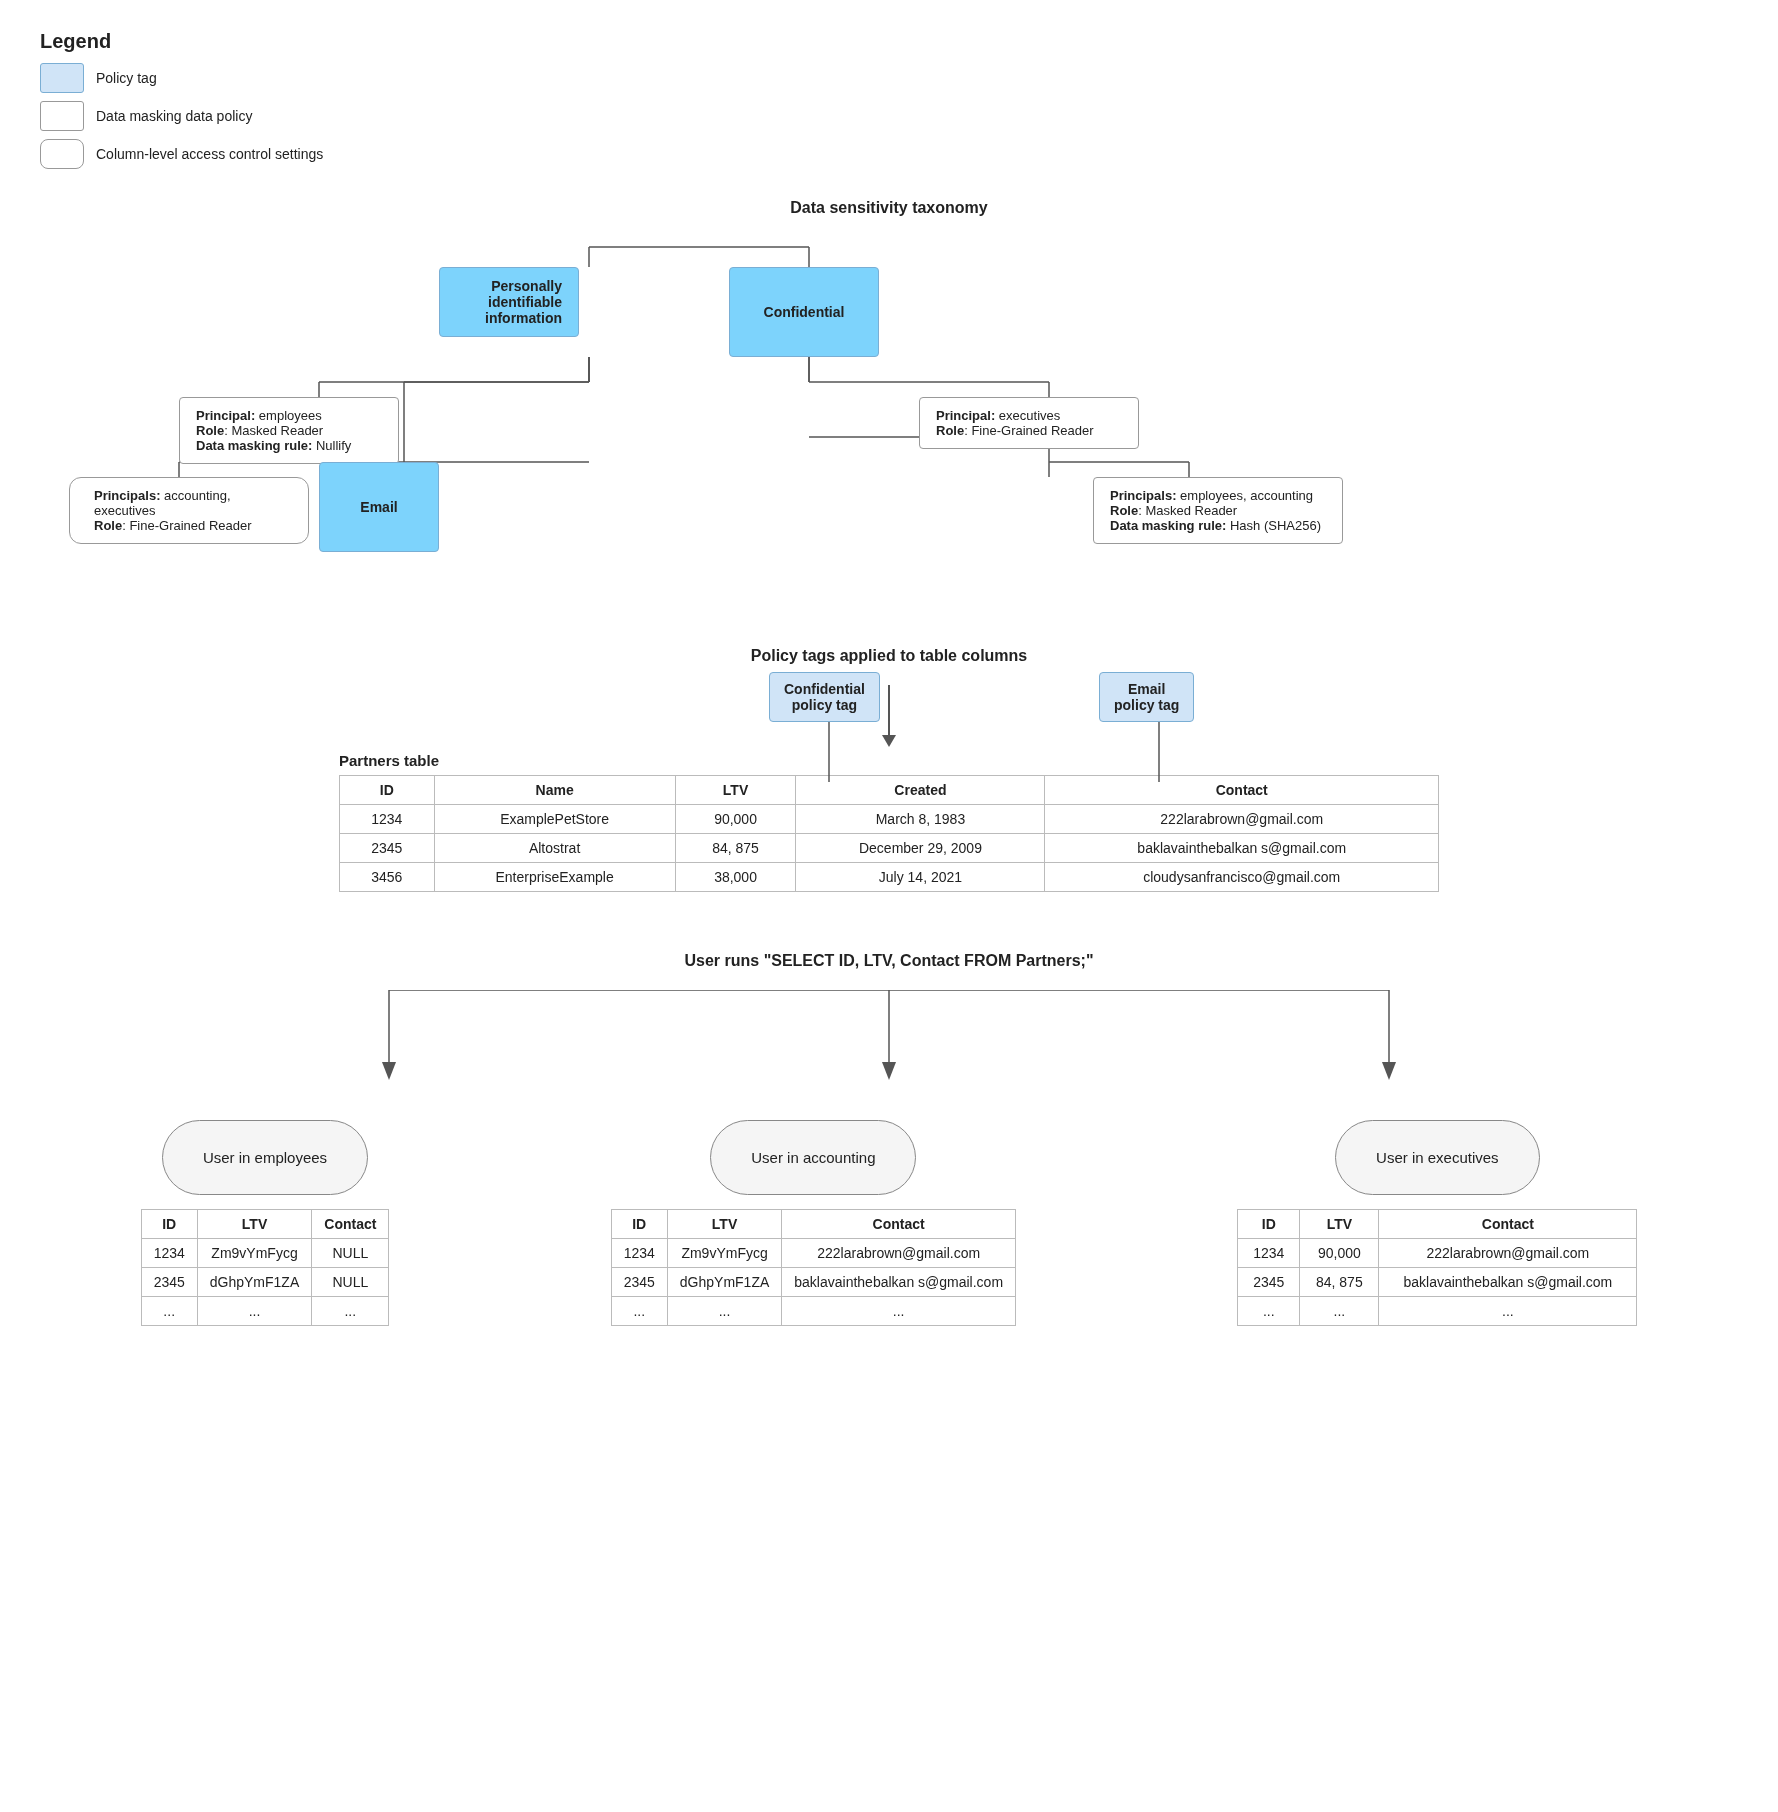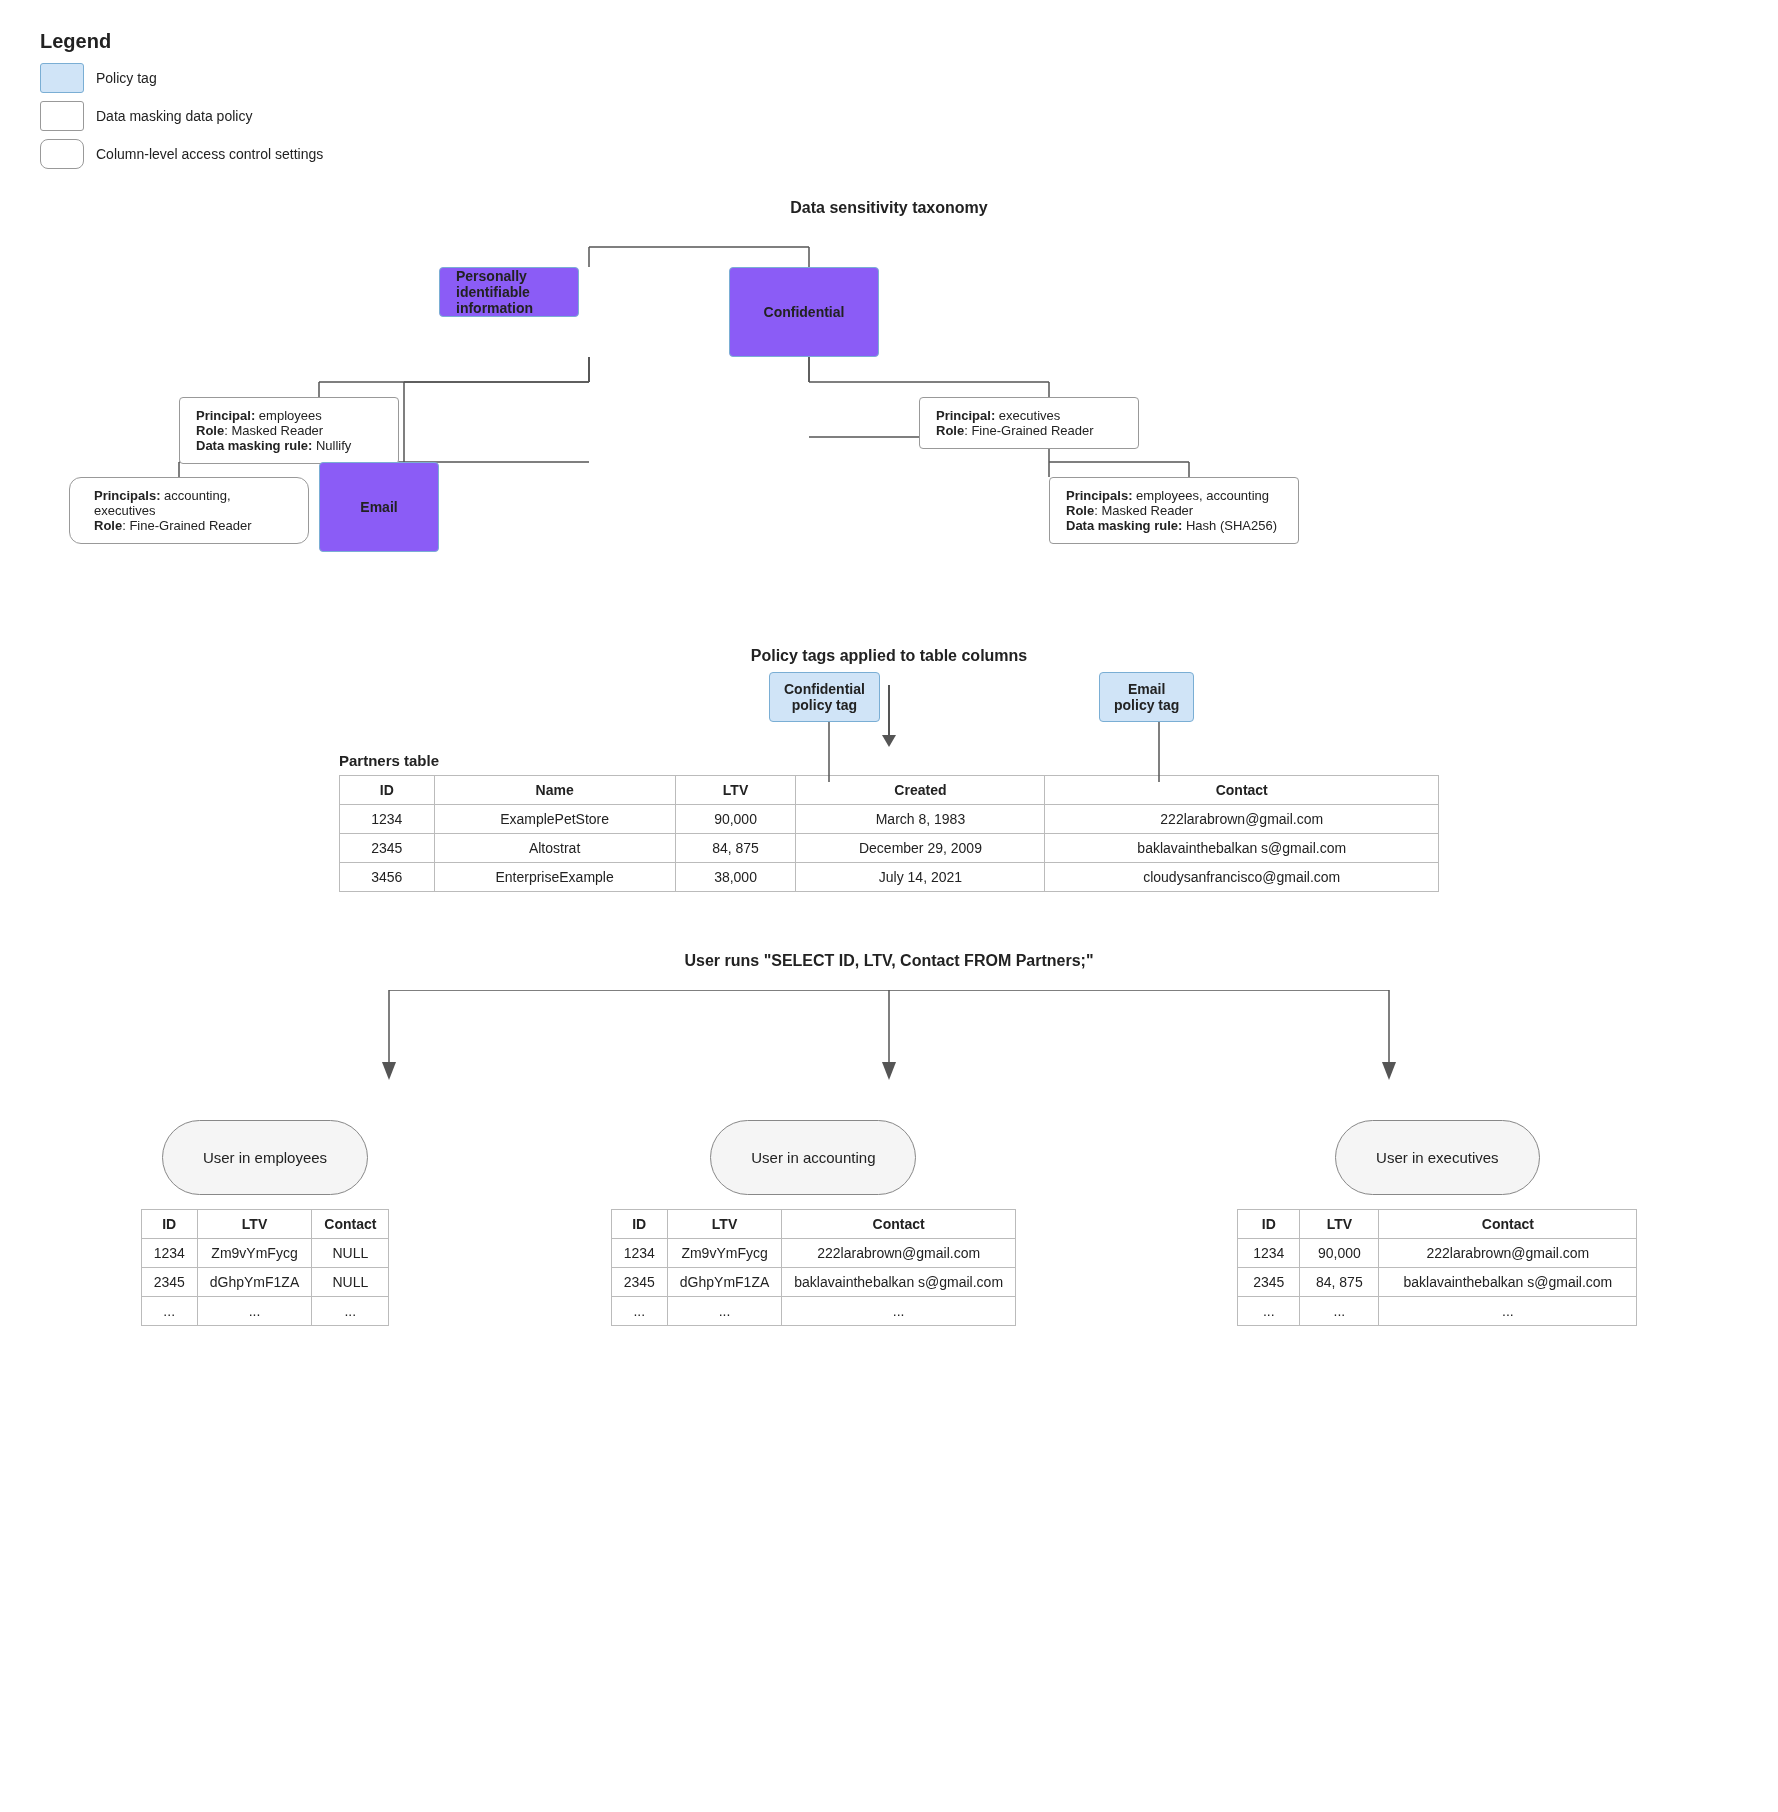--- a/index.html
+++ b/index.html
@@ -57,26 +57,26 @@
     }
     .arrow-head {
       width: 0; height: 0;
       border-left: 7px solid transparent;
       border-right: 7px solid transparent;
       border-top: 12px solid #555;
     }
 
     
     .box-policy-tag {
-      background: #8b5cf6;
+      background: #7dd3fc;
       border: 1.5px solid #7aaed4;
       border-radius: 4px;
-      padding: 0 16px;
+      padding: 10px 16px;
       font-weight: bold;
-      text-align: left;
+      text-align: right;
     }
     .box-data-masking {
       background: #fff;
       border: 1.5px solid #999;
       border-radius: 4px;
       padding: 10px 16px;
       font-size: 13px;
     }
     .box-col-access {
       background: #fff;
@@ -204,21 +204,21 @@
 
   <div style="position:absolute; left:680px; top:30px; width:150px; height:90px; display:flex; align-items:center; justify-content:center;" class="box-policy-tag">
     <span>Confidential</span>
   </div>
 
   <div style="position:absolute; left:870px; top:160px; width:220px;" class="box-data-masking">
     <span style="font-weight:bold;">Principal: </span><span>executives</span><br>
     <span style="font-weight:bold;">Role</span><span>: </span><span>Fine-Grained Reader</span>
   </div>
 
-  <div style="position:absolute; left:1000px; top:240px; width:250px;" class="box-data-masking">
+  <div style="position:absolute; left:1044px; top:240px; width:250px;" class="box-data-masking">
     <span style="font-weight:bold;">Principals: </span><span>employees, accounting</span><br>
     <span style="font-weight:bold;">Role</span><span>: </span><span>Masked Reader</span><br>
     <span style="font-weight:bold;">Data masking rule: </span><span>Hash (SHA256)</span>
   </div>
 </div>
 
 <div class="section-title">Policy tags applied to table columns</div>
 
 <div class="arrow-down">
   <div class="arrow-line" style="height:50px;"></div>

